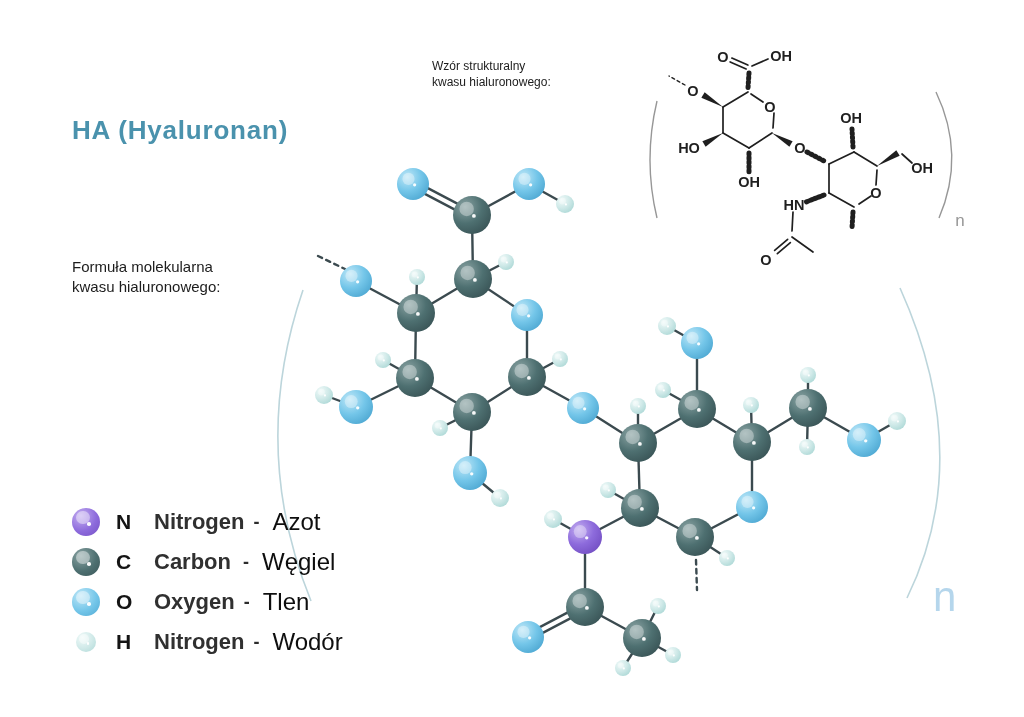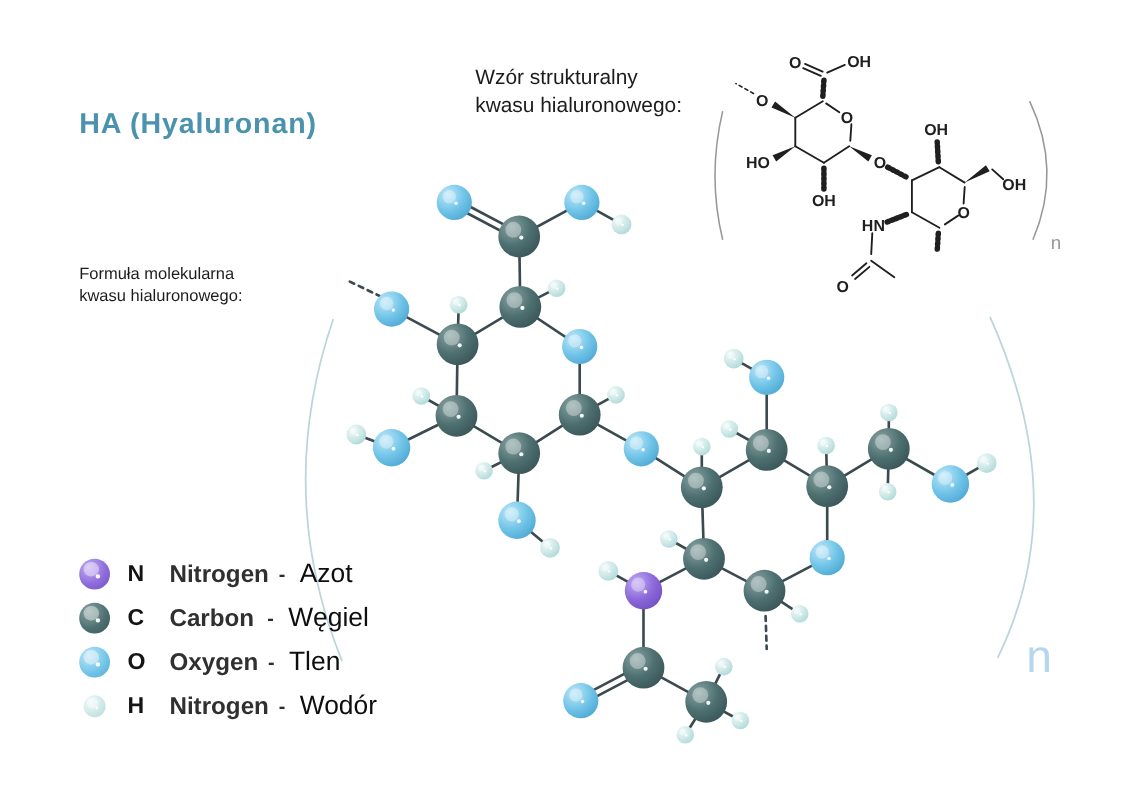--- a/index.html
+++ b/index.html
@@ -1,25 +1,25 @@
 <!DOCTYPE html>
 <html><head>
 <meta charset="utf-8">
 <style>
   html,body{margin:0;padding:0;background:#ffffff;}
   .canvas{position:relative;width:1024px;height:717px;overflow:hidden;background:#fff;
           font-family:"Liberation Sans",sans-serif;}
   svg.scene{position:absolute;left:0;top:0;}
   .title{position:absolute;left:72px;top:56px;font-size:29px;font-weight:800;
          letter-spacing:1.5px;color:#0f0f0f;}
-  .subtitle{position:absolute;left:72px;top:97px;font-size:26px;font-weight:700;
+  .subtitle{position:absolute;left:72px;top:115px;font-size:26px;font-weight:700;
             letter-spacing:.8px;}
-  .sf-label{position:absolute;left:432px;top:58px;font-size:19px;color:#1c1c1c;
+  .sf-label{position:absolute;left:432px;top:58px;font-size:12px;color:#1c1c1c;
             line-height:1.35;font-weight:500;}
-  .mf-label{position:absolute;left:72px;top:240px;font-size:15px;color:#1c1c1c;
+  .mf-label{position:absolute;left:72px;top:257px;font-size:15px;color:#1c1c1c;
             line-height:1.35;font-weight:500;}
   .mf{position:absolute;left:70px;top:296px;font-size:31px;font-weight:800;color:#121212;
       letter-spacing:.5px;}
   .mf .sub{font-size:17px;position:relative;top:8px;font-weight:800;margin:0 1px;}
   .legend{position:absolute;left:72px;top:502px;}
   .lrow{display:flex;align-items:center;height:40px;}
   .lballbox{width:28px;margin-right:16px;display:flex;align-items:center;justify-content:center;flex:none;}
   .lball{width:28px;height:28px;border-radius:50%;position:relative;}
   .lball.small{width:20px;height:20px;}
   .lball .hl{position:absolute;left:16%;top:10%;width:48%;height:48%;border-radius:50%;

